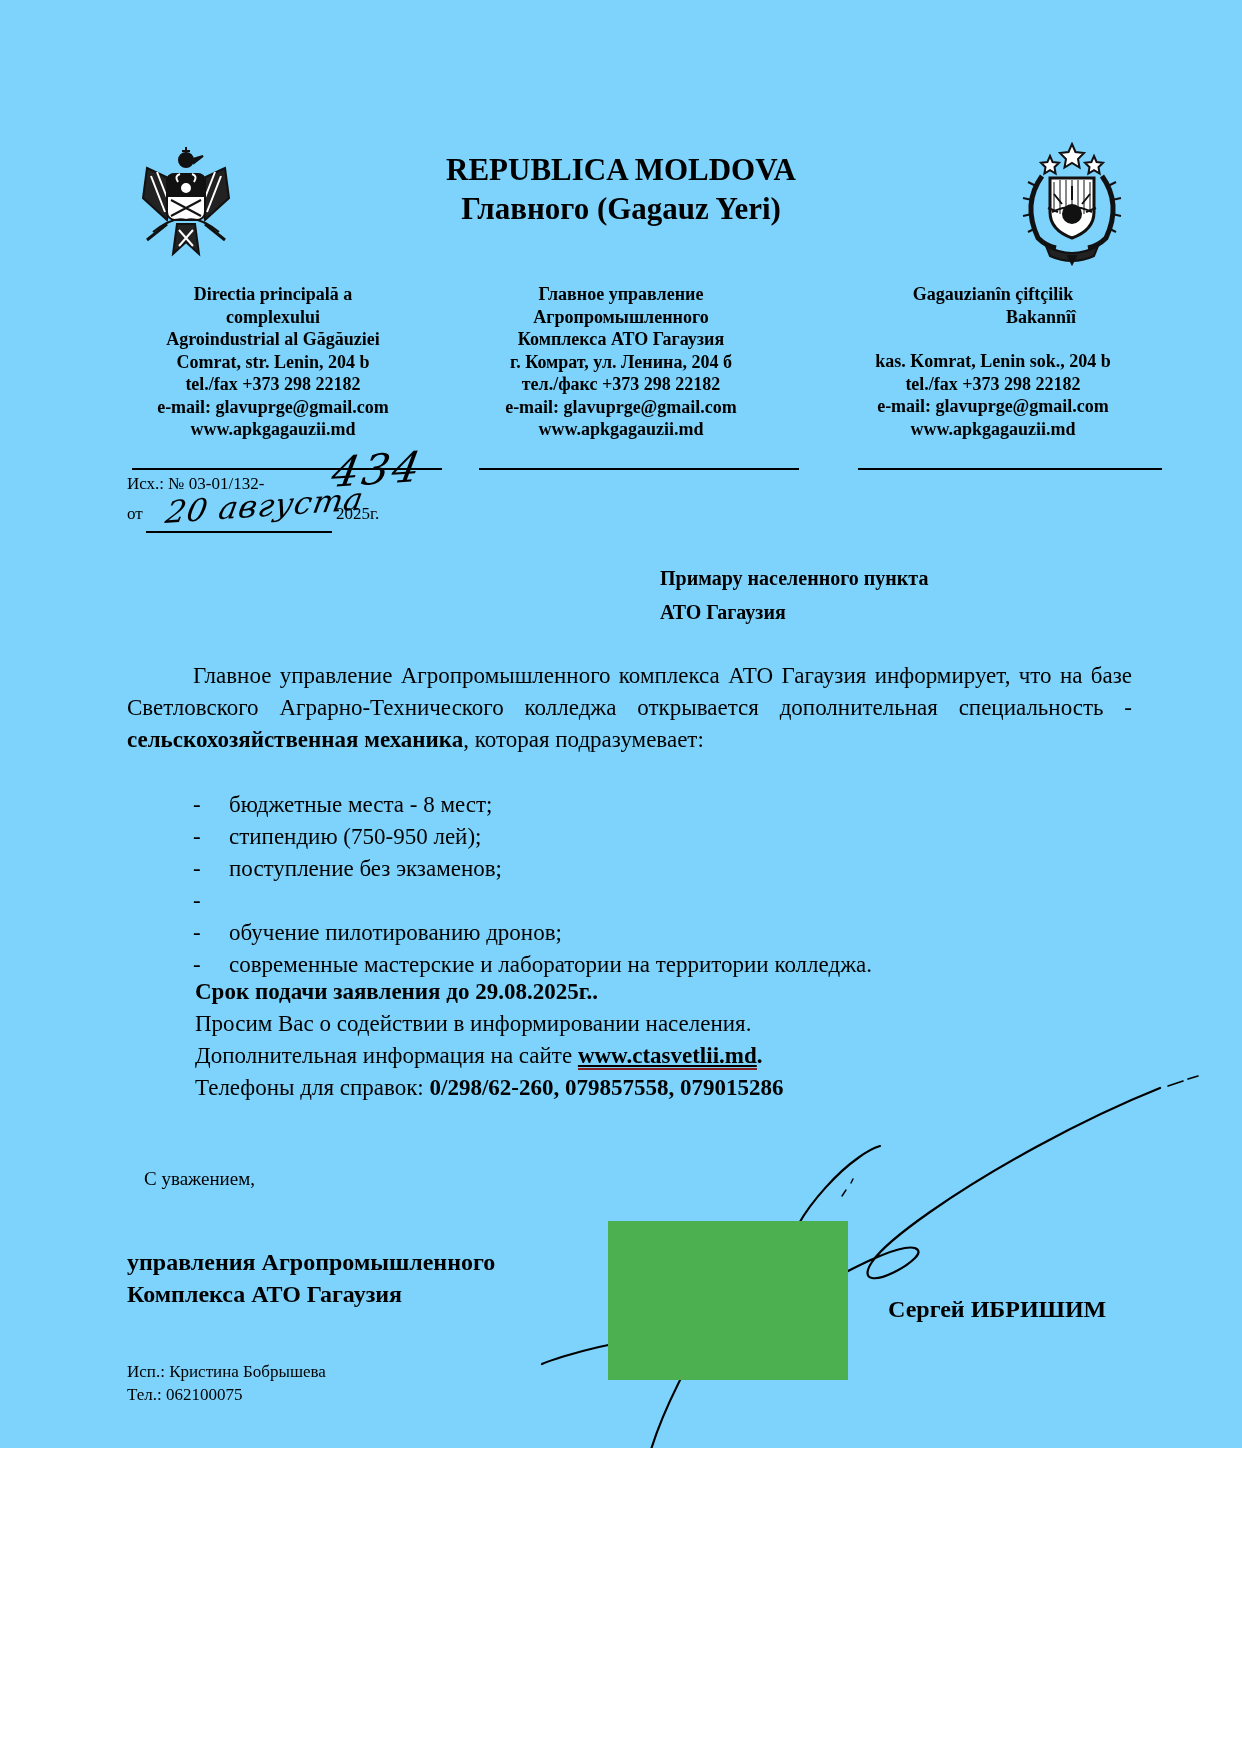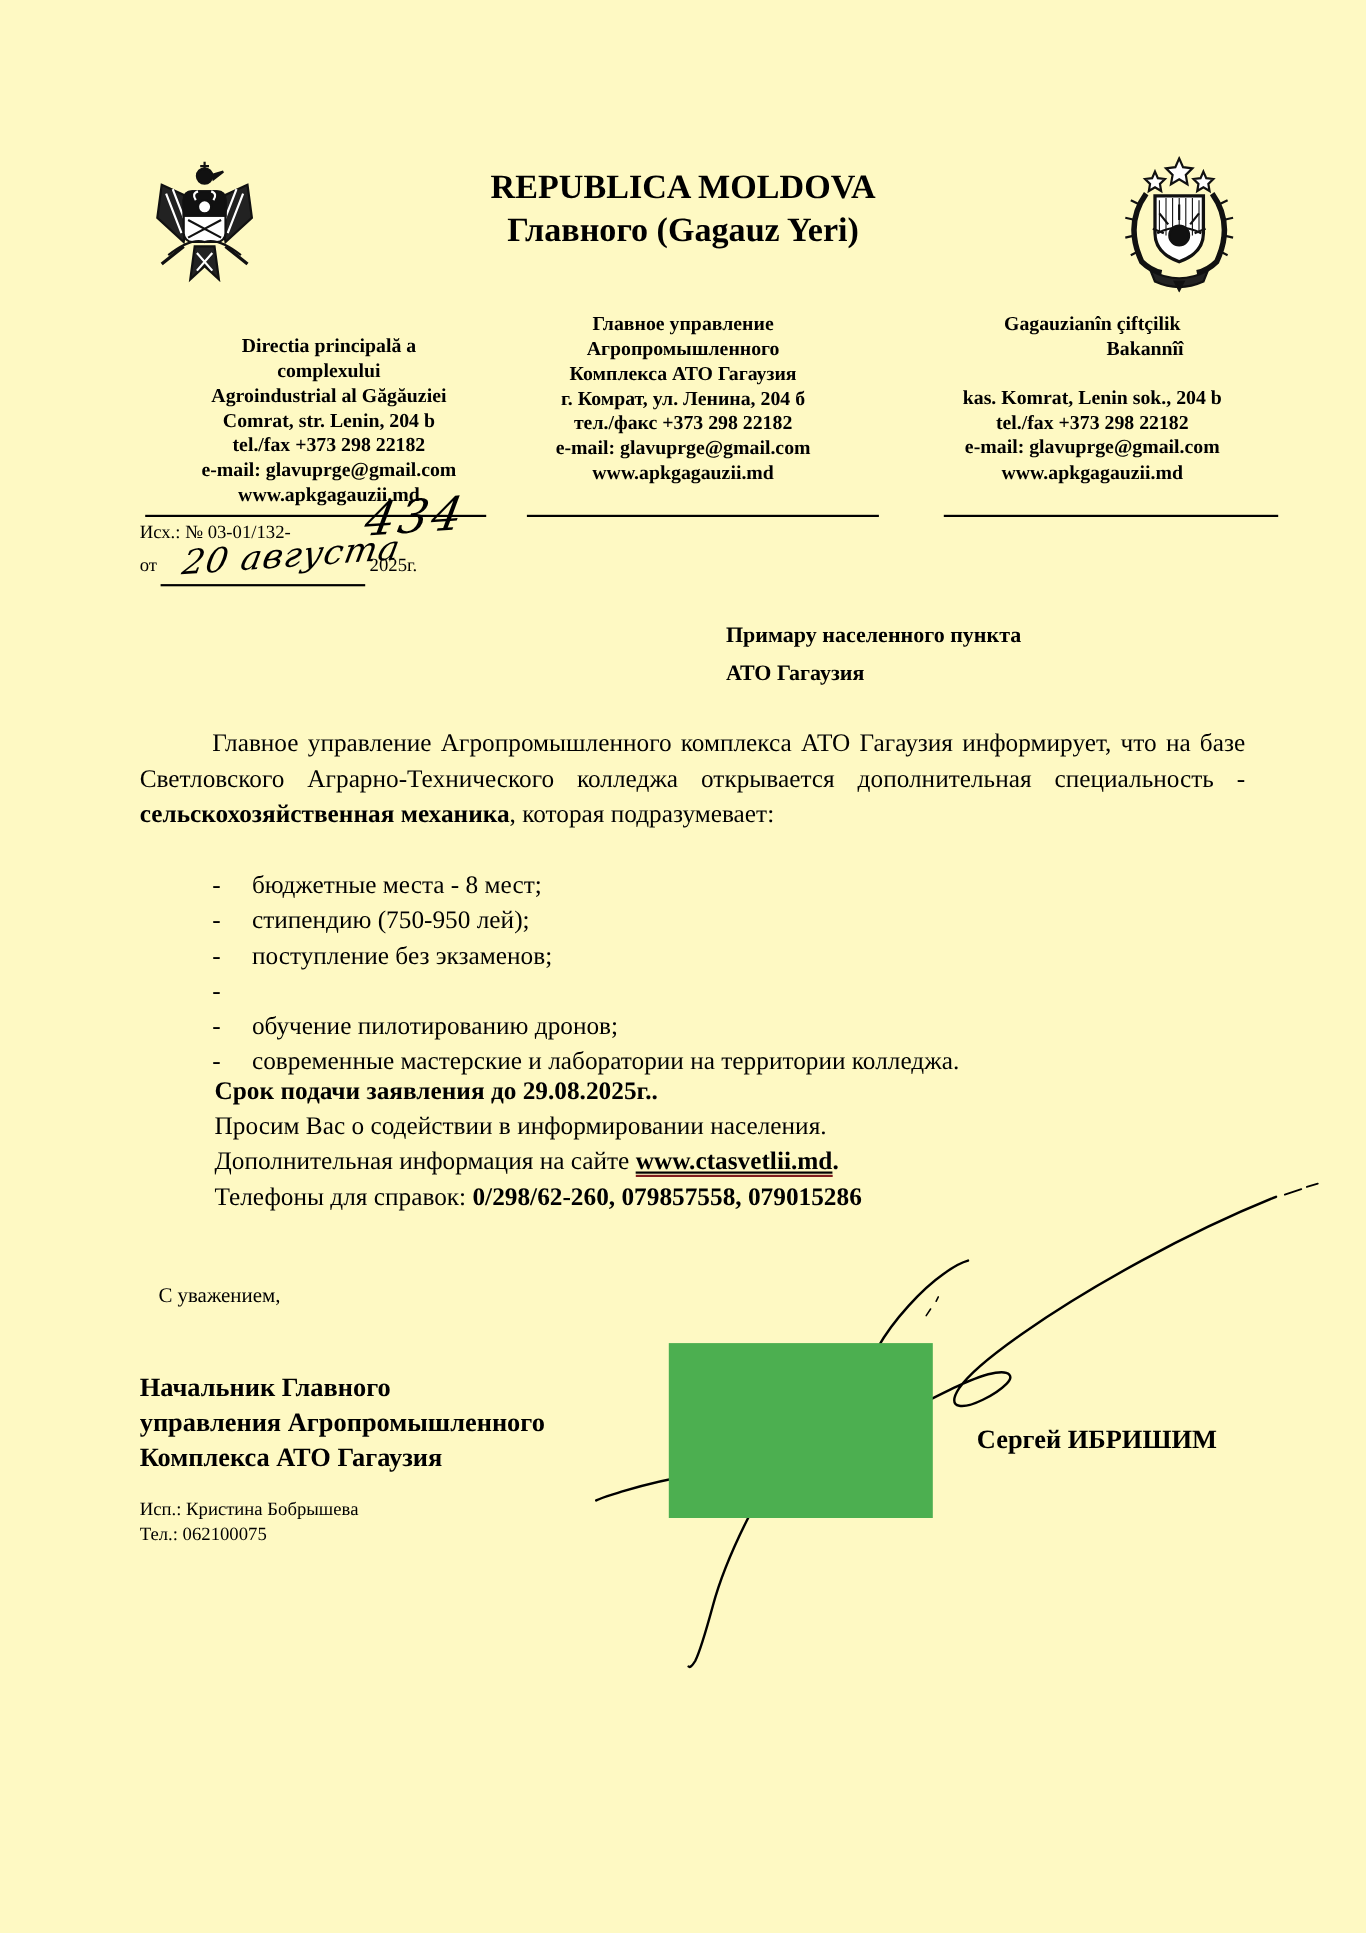--- a/index.html
+++ b/index.html
@@ -1,16 +1,16 @@
 <!DOCTYPE html>
 <html><head>
 <meta charset="utf-8">
 <style>
   html,body{margin:0;padding:0;background:#fff;}
-  .page{position:relative;width:1242px;height:1757px;background:#fef9c3;overflow:hidden;
+  .page{position:relative;width:1242px;height:1448px;background:#7dd3fc;overflow:hidden;
         font-family:"Liberation Serif","DejaVu Serif",serif;color:#000;}
   .abs{position:absolute;}
   
   .title{left:0;right:0;top:150px;text-align:center;font-weight:bold;font-size:31px;line-height:39px;}
   .emblem{display:block;}
   .col{top:283px;width:330px;text-align:center;font-weight:bold;font-size:18px;line-height:22.5px;}
   .col div{min-height:22px;}
   .col .shift-r{transform:translateX(48px);}
   .rule{height:2px;background:#000;top:468px;}
   
@@ -81,21 +81,21 @@
       <circle cx="60" cy="72" r="9" fill="#111"></circle>
       <path d="M60 58 v-14 M50 62 l-8 -10 M70 62 l8 -10 M46 70 l-10 -4 M74 70 l10 -4" stroke-width="2"></path>
       <path d="M30 34 Q10 62 26 96 Q34 104 44 106" stroke-width="5"></path>
       <path d="M90 34 Q110 62 94 96 Q86 104 76 106" stroke-width="5"></path>
       <path d="M24 44 l-8 -4 M20 58 l-9 -2 M20 72 l-9 2 M24 86 l-8 4 M96 44 l8 -4 M100 58 l9 -2 M100 72 l9 2 M96 86 l8 4" stroke-width="2"></path>
       <path d="M34 104 q26 14 52 0 l-4 10 q-22 10 -44 0 z" fill="#222"></path>
       <path d="M56 114 h8 l-4 8 z" fill="#111"></path>
     </g>
   </svg>
 
-  <div class="abs col" style="left:134px;margin-top:20px;">
+  <div class="abs col" style="left:108px;">
     <div>Directia principală a</div>
     <div>complexului</div>
     <div>Agroindustrial al Găgăuziei</div>
     <div>Comrat, str. Lenin, 204 b</div>
     <div>tel./fax +373 298 22182</div>
     <div>e-mail: glavuprge@gmail.com</div>
     <div>www.apkgagauzii.md</div>
   </div>
   <div class="abs col" style="left:456px;">
     <div>Главное управление</div>
@@ -162,21 +162,20 @@
 
   <div class="abs infoblock">
     <div class="bold">Срок подачи заявления до 29.08.2025г..</div>
     <div>Просим Вас о содействии в информировании населения.</div>
     <div><span>Дополнительная информация на сайте </span><span class="site">www.ctasvetlii.md</span><span class="bold">.</span></div>
     <div><span>Телефоны для справок: </span><span class="bold">0/298/62-260, 079857558, 079015286</span></div>
   </div>
 
   <div class="abs closing">С уважением,</div>
   <div class="abs position">
-    <div>Начальник Главного</div>
     <div>управления Агропромышленного</div>
     <div>Комплекса АТО Гагаузия</div>
   </div>
 
   <svg class="abs sigsvg" width="1242" height="1757" viewBox="0 0 1242 1757">
     <g stroke="#000" fill="none" stroke-linecap="round">
       <path stroke-width="2.2" d="M798 1225 C812 1200 838 1172 858 1158 C866 1152 873 1148 880 1146"></path>
       <path stroke-width="1.4" d="M842 1196 L846 1190 M851 1183 L853 1179"></path>
       <path stroke-width="1.6" d="M1168 1086 L1183 1081 M1188 1079 L1198 1076"></path>
       <path stroke-width="2.2" d="M1160 1088 C1080 1120 990 1170 930 1212 C900 1233 880 1250 872 1262 C866 1271 866 1277 872 1278 C882 1280 905 1268 915 1258 C922 1251 918 1246 905 1248 C885 1251 850 1270 815 1288 C760 1316 690 1332 635 1340 C610 1344 585 1350 565 1356 C556 1359 548 1361 542 1364"></path>

